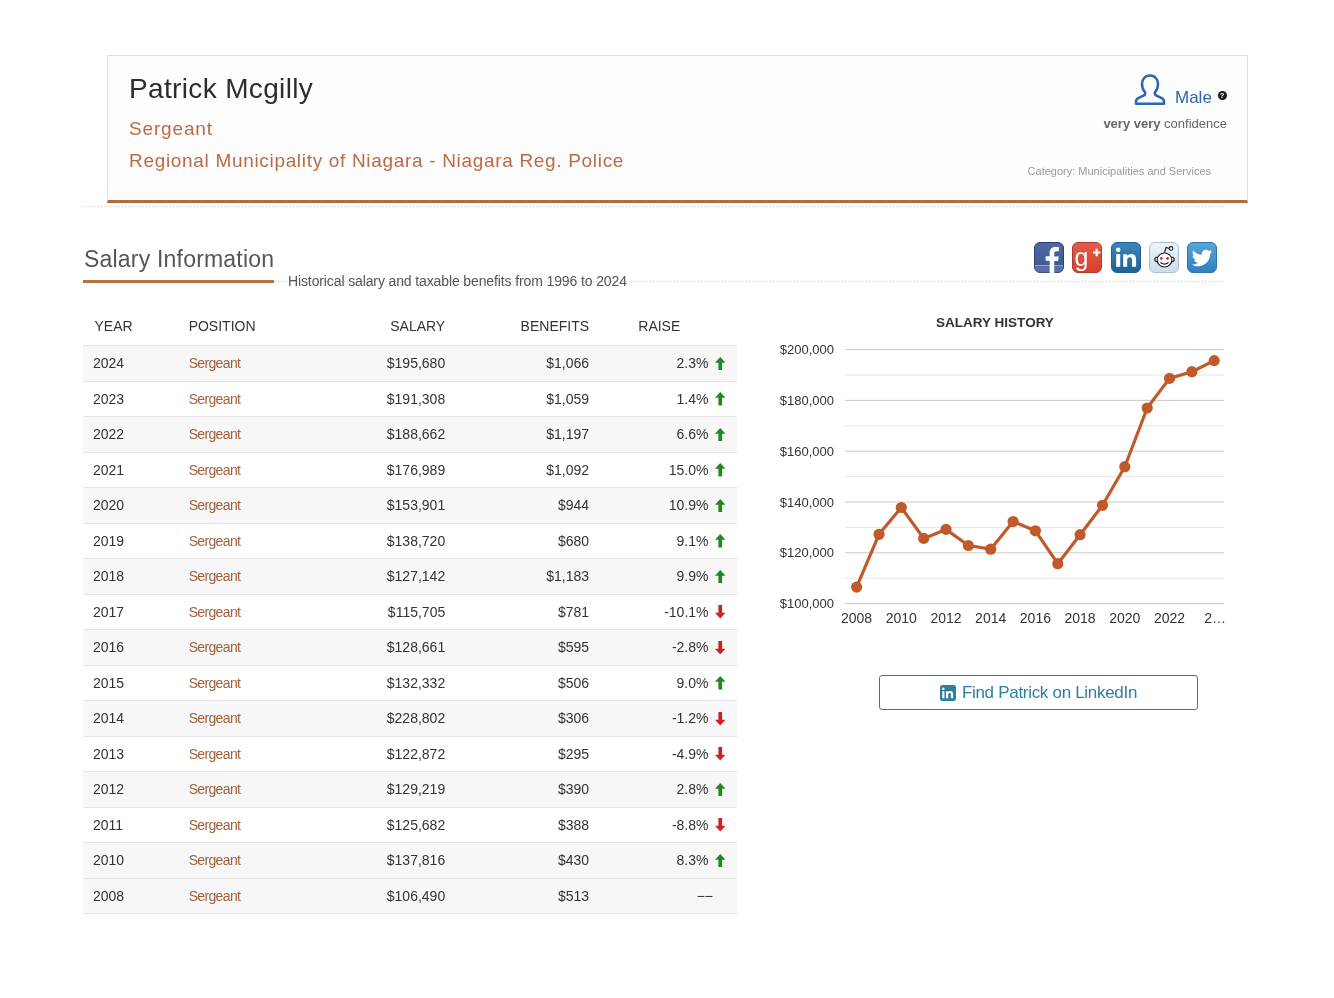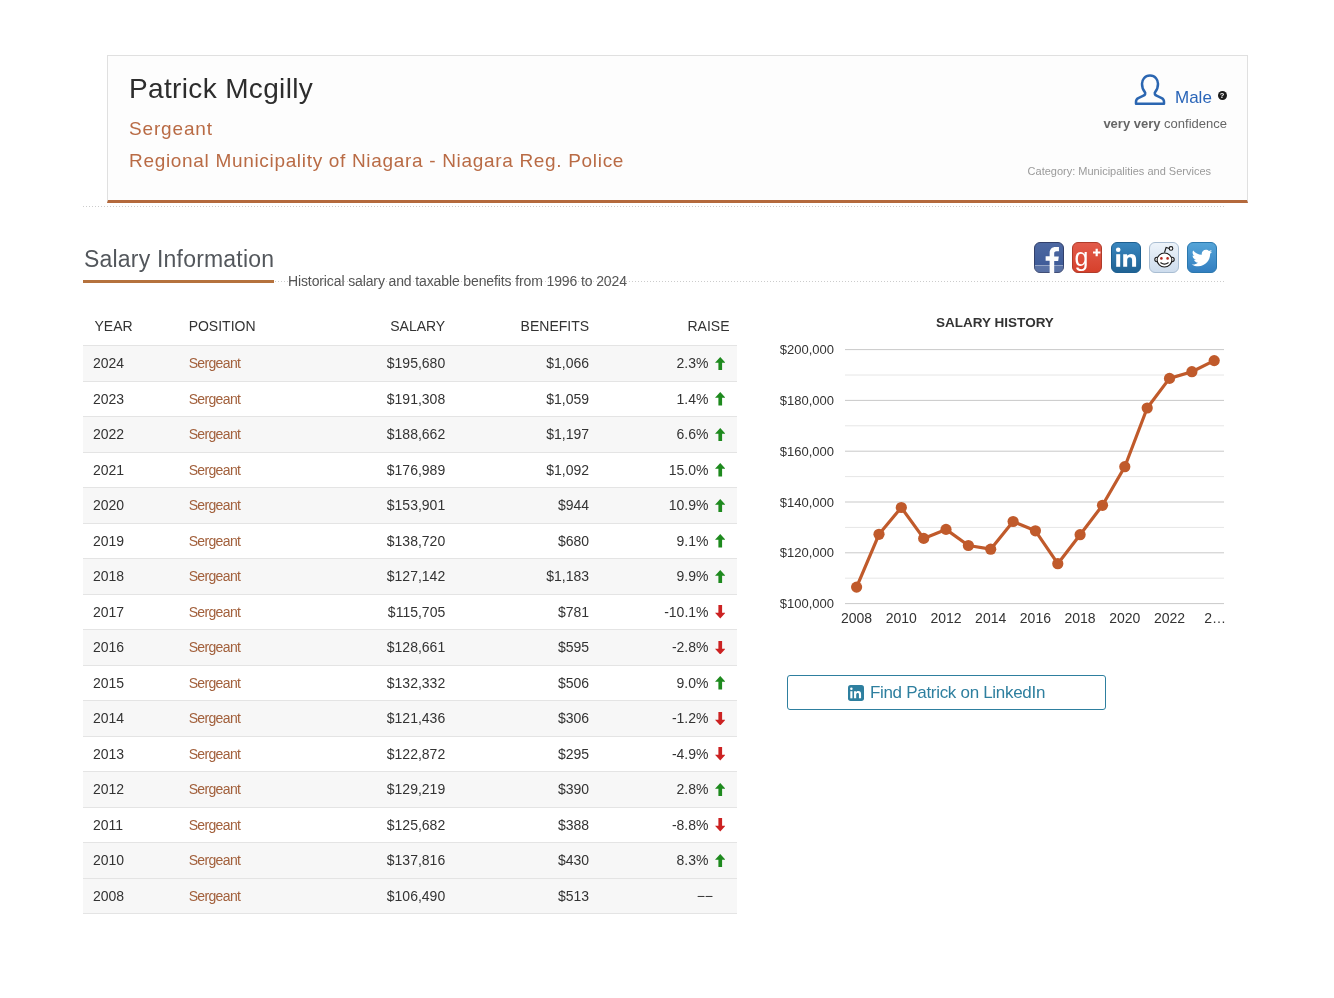--- a/index.html
+++ b/index.html
@@ -40,30 +40,30 @@
 tbody tr { border-top:1px solid #e4e4e4; }
 tbody tr:last-child { border-bottom:1px solid #e4e4e4; }
 tbody tr.odd { background:#f7f7f7; }
 .cyear { width:105px; text-align:left; }
 th.cyear { padding-left:11.5px; }
 td.cyear { padding-left:10px; }
 .cpos  { width:160px; text-align:left; }
 .csal  { width:95px; text-align:right; }
 .cben  { width:143px; text-align:right; }
 .crai  { width:147px; text-align:right; }
-th.crai { padding-right:7.5px; }
+th.crai { padding-right:7.5px;text-align:center; }
 td.crai { padding-right:12px; }
 td.cpos { color:#a2603c; letter-spacing:-0.65px; }
 .arr { display:inline-block; margin-left:6px; vertical-align:-2px; }
 
 
 #chart { left:770px; top:310px; }
 
 
-#libtn { left:787px; top:675px; width:319px; height:35px; border:1px solid #2e7f9f; border-radius:3px;
+#libtn { left:879px; top:675px; width:319px; height:35px; border:1px solid #2e7f9f; border-radius:3px;
   background:#fff; text-align:center; line-height:33px; font-size:17px; letter-spacing:-0.3px; color:#2e7f9f; }
 #libtn svg { vertical-align:-2.5px; margin-right:6px; }
 </style>
 </head>
 <body>
 
 <div class="abs" id="card">
   <div class="abs" id="name">Patrick Mcgilly</div>
   <div class="abs" id="title1">Sergeant</div>
   <div class="abs" id="title2">Regional Municipality of Niagara - Niagara Reg. Police</div>
@@ -251,21 +251,21 @@
           <td class="cpos">Sergeant</td>
           <td class="csal">$132,332</td>
           <td class="cben">$506</td>
           <td class="crai"><span style="color:#333">9.0%</span><svg class="arr" width="10.5" height="13.5" viewBox="0 0 10.5 13.5">
               <path d="M5.25 0 L10.5 5.8 H7.1 V13.5 H3.4 V5.8 H0 Z" fill="#1e8a1e"></path>
             </svg></td>
         </tr>
 <tr class="odd">
           <td class="cyear">2014</td>
           <td class="cpos">Sergeant</td>
-          <td class="csal">$121,436</td>
+          <td class="csal">$228,802</td>
           <td class="cben">$306</td>
           <td class="crai"><span style="color:#333">-1.2%</span><svg class="arr" width="10.5" height="13.5" viewBox="0 0 10.5 13.5">
               <path d="M5.25 13.5 L0 7.7 H3.4 V0 H7.1 V7.7 H10.5 Z" fill="#cc2222"></path>
             </svg></td>
         </tr>
 <tr>
           <td class="cyear">2013</td>
           <td class="cpos">Sergeant</td>
           <td class="csal">$122,872</td>
           <td class="cben">$295</td>

